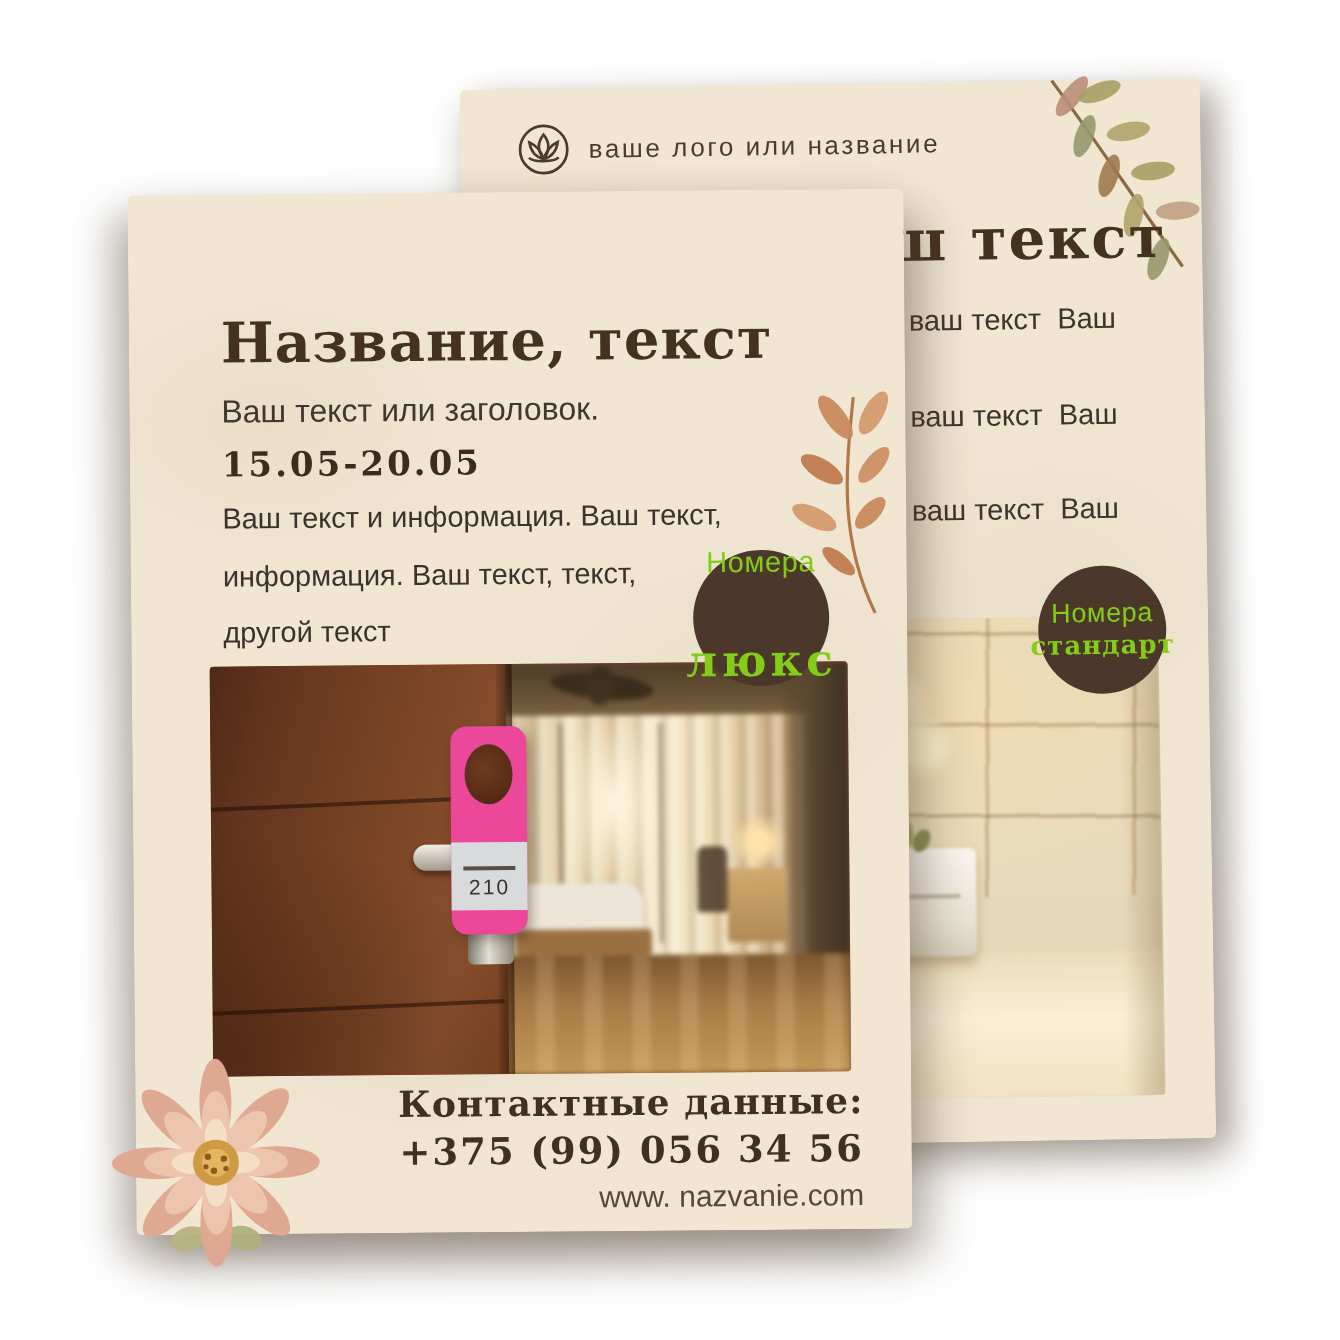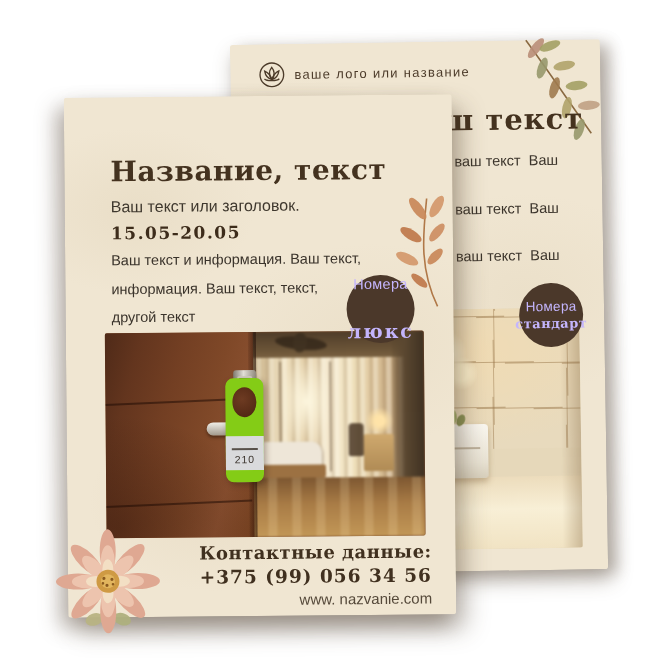--- a/index.html
+++ b/index.html
@@ -21,26 +21,26 @@
   .logo-row{display:flex;align-items:center;gap:9px;color:#4c3b2a;}
   .logo-row svg{flex:0 0 auto;}
   .logo-label{font-size:13px;letter-spacing:1.3px;color:#4c3b2a;}
 
   
   .f-title{font-family:"DejaVu Serif",serif;font-weight:bold;font-size:28px;color:#44321f;letter-spacing:.5px;}
   .f-sub{font-size:16px;color:#3f382e;}
   .f-date{font-family:"DejaVu Serif",serif;font-weight:bold;font-size:17px;letter-spacing:1.5px;color:#3d2c1b;}
   .f-body{font-size:14.5px;line-height:28.5px;color:#3a332b;}
 
-  .badge{border-radius:50%;background:#4b382a;color:#c4b5fd;display:flex;flex-direction:column;
+  .badge{border-radius:50%;background:#4b382a;color:#84cc16;display:flex;flex-direction:column;
          align-items:center;justify-content:center;text-align:center;z-index:5;}
   .badge .b1{font-size:14.5px;letter-spacing:.3px;}
   .badge .b2{font-family:"DejaVu Serif",serif;font-weight:bold;letter-spacing:2px;margin-top:2px;}
   .badge-front{left:281px;top:180px;width:68px;height:68px;}
-  .badge-front .b2{font-size:19px;margin-top:28px;}
+  .badge-front .b2{font-size:22px;margin-top:28px;}
   .badge-back{left:285px;top:243px;width:64px;height:64px;}
   .badge-back .b1{font-size:13.5px;}
   .badge-back .b2{font-size:13px;letter-spacing:.5px;}
 
   
   .b-title{font-family:"DejaVu Serif",serif;font-weight:bold;font-size:29px;color:#44321f;letter-spacing:1px;}
   .b-line{font-size:14.5px;color:#3c352c;white-space:pre;}
 
   
   .contacts{right:24px;top:446px;text-align:right;color:#40301f;}
@@ -85,21 +85,21 @@
        linear-gradient(105deg,#4f2a18 0%,#63351e 18%,#733f23 40%,#7f4828 62%,#8a5030 80%,#74401f 100%);}
   .ph-seam{position:absolute;left:0;width:146px;height:2px;background:rgba(25,8,2,.5);transform:rotate(-2deg);}
   .ph-dooredge{position:absolute;left:143px;top:0;width:8px;height:205px;
       background:linear-gradient(90deg, rgba(30,10,4,.1), rgba(30,10,4,.6));}
   .ph-lock{position:absolute;left:128px;top:38px;width:23px;height:112px;border-radius:3px;
       background:linear-gradient(90deg,#7f7a70,#e2dfd6 45%,#8f887b);}
   .ph-slot{position:absolute;left:132px;top:44px;width:15px;height:17px;background:#241c14;
       border:2px solid #cfcabe;border-radius:2px;box-sizing:border-box;}
   .ph-lever{position:absolute;left:101px;top:90px;width:42px;height:13px;border-radius:7px;
       background:linear-gradient(180deg,#f0eee8,#a29a8d);box-shadow:0 2px 3px rgba(30,15,5,.5);}
-  .ph-hanger{position:absolute;left:120px;top:46px;width:38px;height:104px;background:#84cc16;
+  .ph-hanger{position:absolute;left:120px;top:31px;width:38px;height:104px;background:#ec4899;
       border-radius:8px;box-shadow:2px 3px 6px rgba(40,20,10,.35);}
   .ph-hole{position:absolute;left:7px;top:9px;width:24px;height:30px;border-radius:50%;
       background:radial-gradient(circle at 40% 40%, #6e3b22, #4a2310);}
   .ph-band{position:absolute;left:0;top:58px;width:38px;height:34px;background:#d9dadc;}
   .ph-tagline{position:absolute;left:6px;top:70px;width:26px;height:2px;background:#57504a;}
   .ph-tagnum{position:absolute;left:0;top:75px;width:38px;text-align:center;font-size:10.5px;
       letter-spacing:1px;color:#3a332c;}
 
   
   .bphoto{left:40px;top:268px;width:305px;height:240px;overflow:hidden;border-radius:2px;background:#e6d8ba;}

